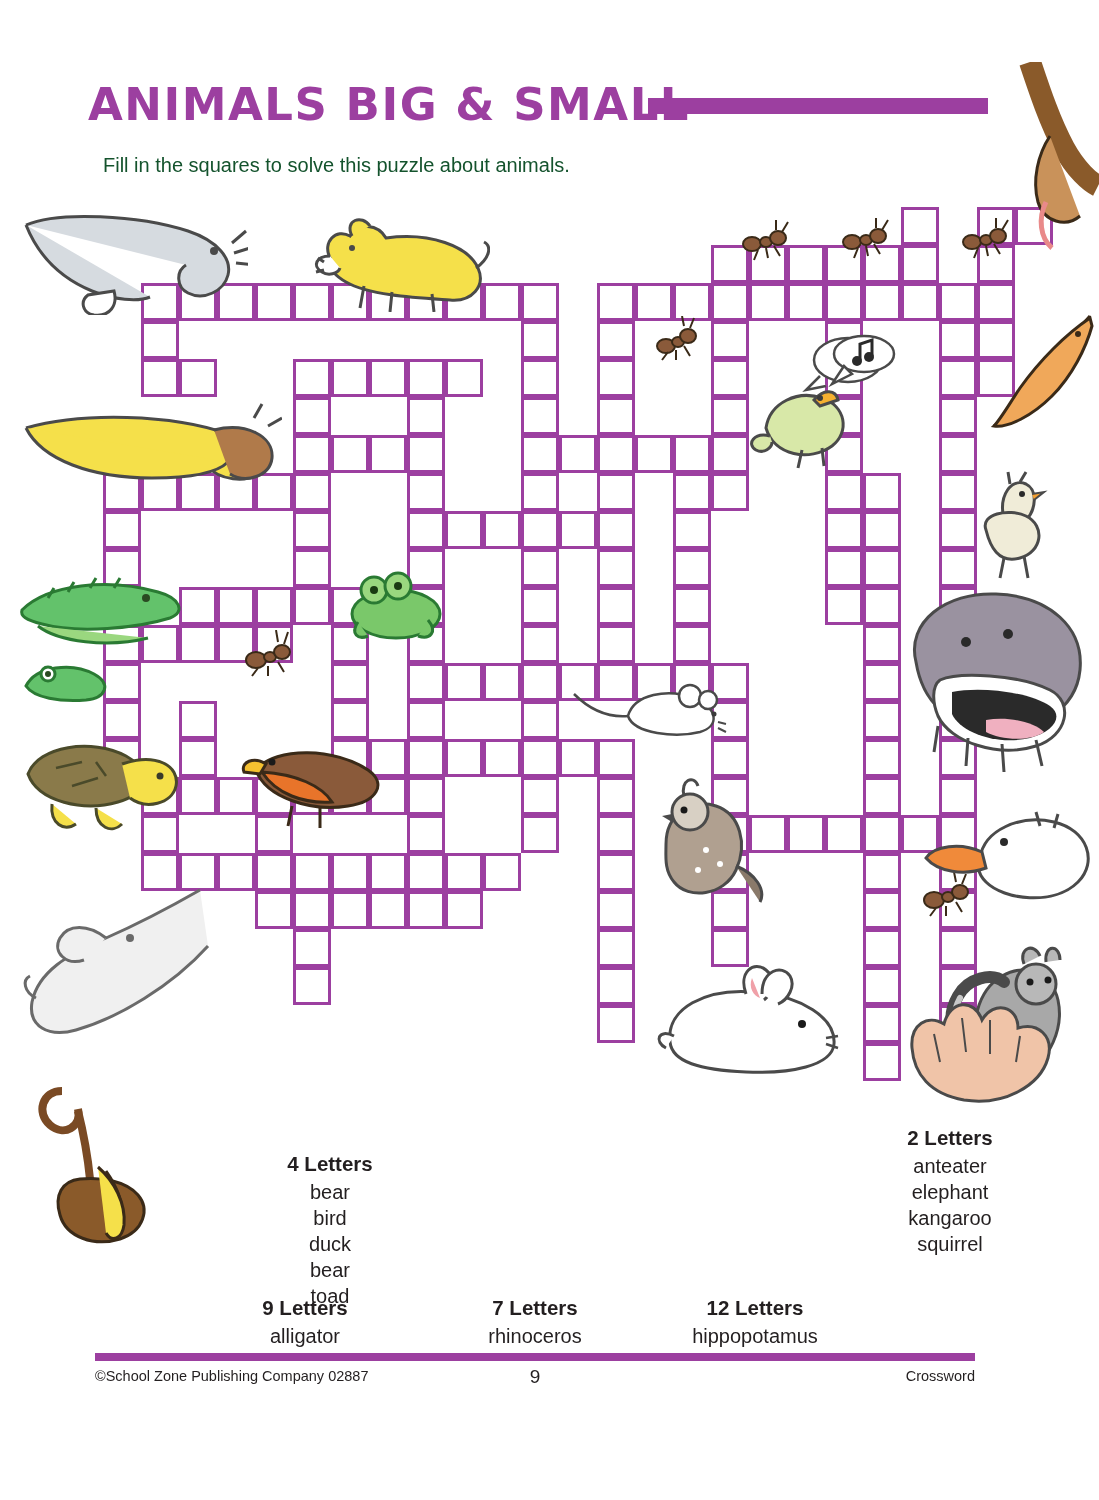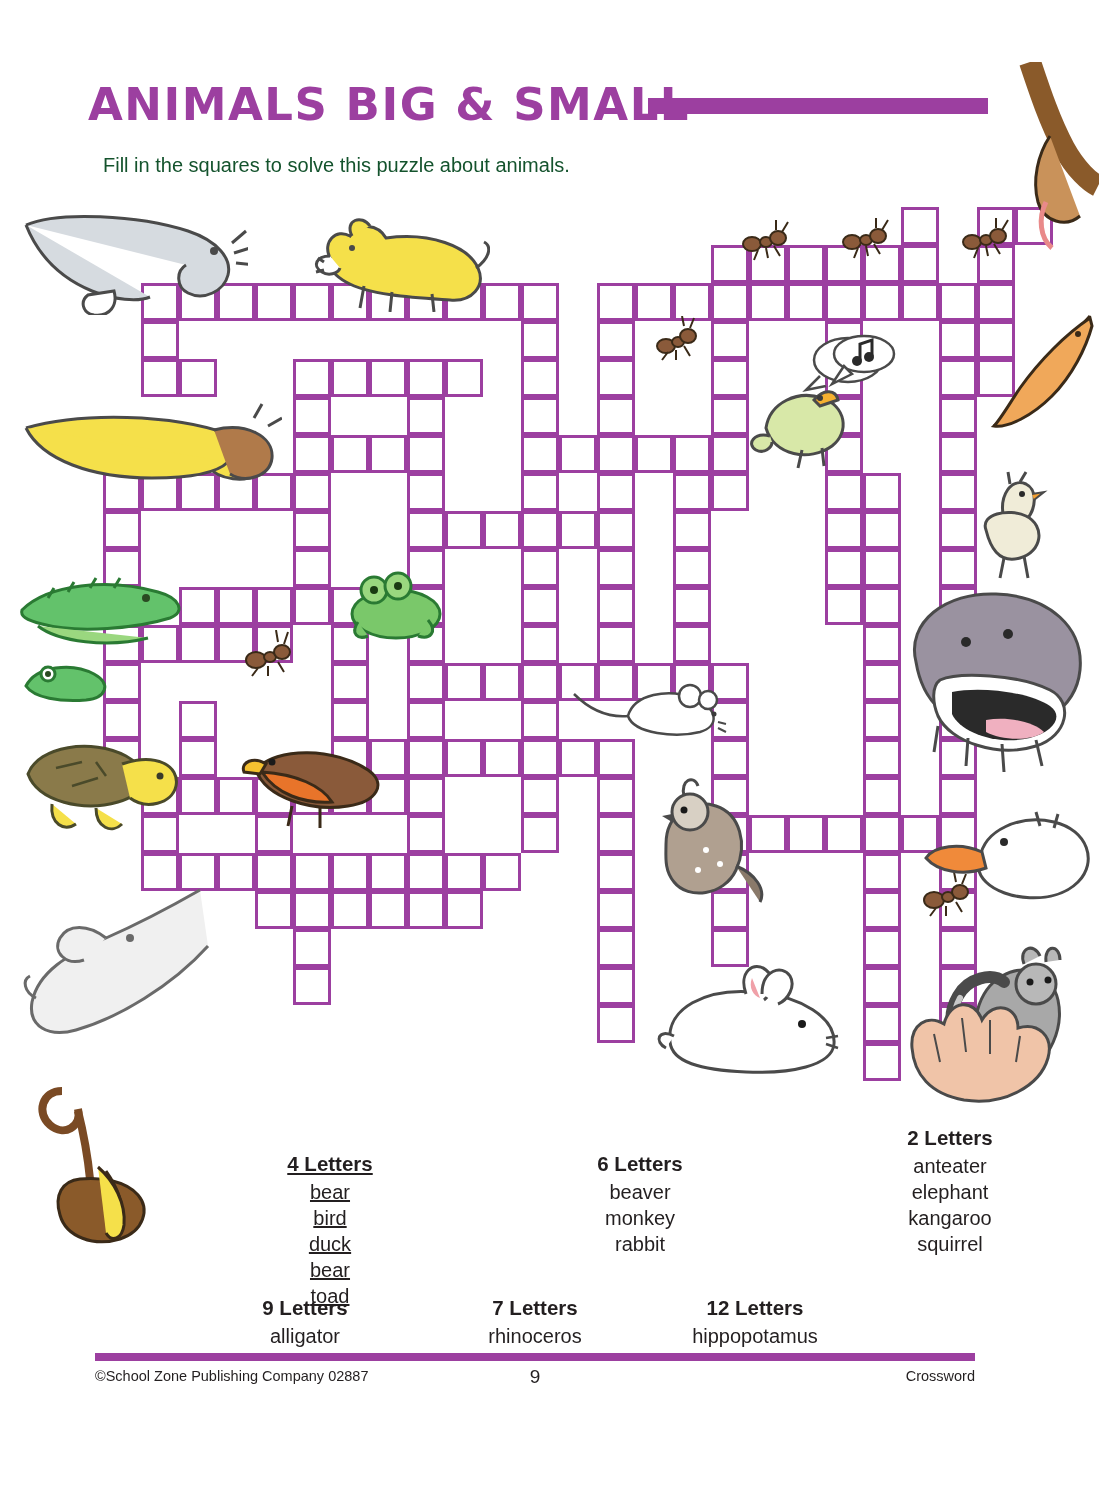--- a/index.html
+++ b/index.html
@@ -646,33 +646,27 @@
     <svg width="72" height="60" viewBox="0 0 72 60">
       <ellipse cx="38" cy="24" rx="30" ry="18" fill="#ffffff" stroke="#4a4a4a" stroke-width="2.5"></ellipse>
       <path d="M18 36 l-12 18 l20 -10Z" fill="#ffffff" stroke="#4a4a4a" stroke-width="2.5"></path>
       <path d="M34 30 l0 -16 l12 -4 l0 16" fill="none" stroke="#2a2a2a" stroke-width="3"></path>
       <circle cx="31" cy="31" r="5" fill="#2a2a2a"></circle>
       <circle cx="43" cy="27" r="5" fill="#2a2a2a"></circle>
     </svg>
   </div>
 
   <div id="wordlists">
-      <div class="col" style="left: 235px; top: 26px; width: 150px; margin-left: -75px; text-decoration: underline;">
+      <div class="col" style="left: 235px; top: 26px; width: 150px; margin-left: -75px;">
         <div class="head">4 Letters</div>
         <div class="w">bear</div>
         <div class="w">bird</div>
         <div class="w">duck</div>
         <div class="w">bear</div>
         <div class="w">toad</div>
-      </div>
-      <div class="col" style="left: 545px; top: 26px; width: 150px; margin-left: -75px;">
-        <div class="head">6 Letters</div>
-        <div class="w">beaver</div>
-        <div class="w">monkey</div>
-        <div class="w">rabbit</div>
       </div>
       <div class="col" style="left: 855px; top: 0px; width: 150px; margin-left: -75px;">
         <div class="head">2 Letters</div>
         <div class="w">anteater</div>
         <div class="w">elephant</div>
         <div class="w">kangaroo</div>
         <div class="w">squirrel</div>
       </div>
     </div>
   <div id="wordlists2">

